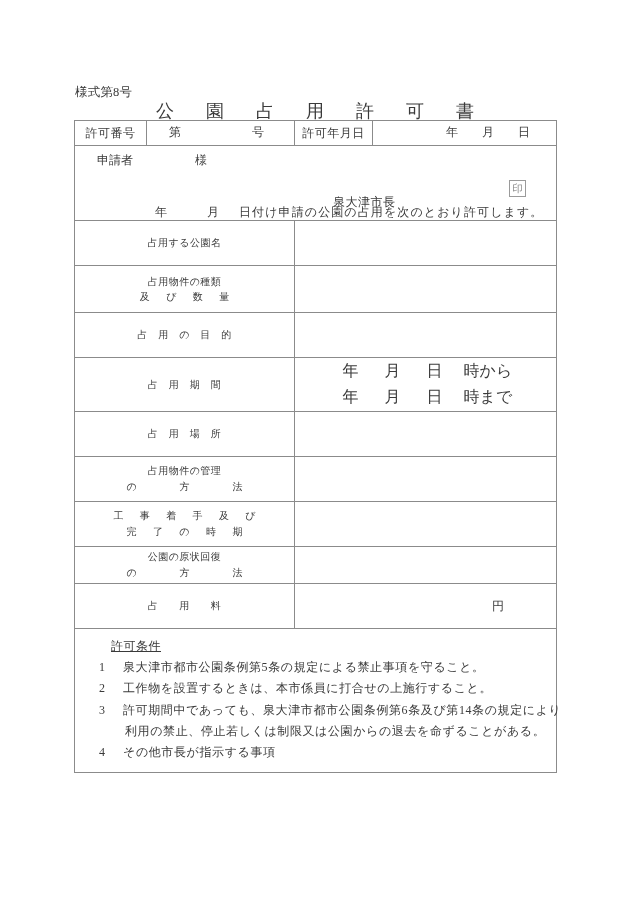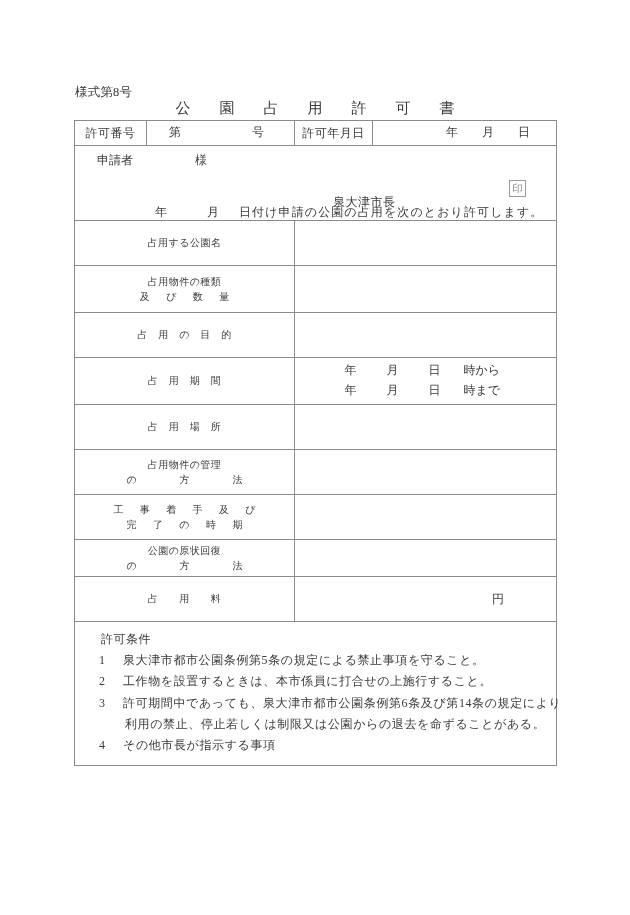--- a/index.html
+++ b/index.html
@@ -33,21 +33,21 @@
     white-space: nowrap;
   }
 
   
   .doc-title {
     position: absolute;
     left: 0;
     top: 99px;
     width: 630px;
     text-align: center;
-    font-size: 15px;
+    font-size: 18px;
     letter-spacing: 7px;
     text-indent: 7px;
     white-space: nowrap;
   }
 
   
   .tbl {
     position: absolute;
     left: 74px;
     top: 120px;
@@ -125,34 +125,34 @@
 
   
   .rh-36 td { height: 36px; }
   .rh-44 td { height: 44px; }
   .rh-46 td { height: 46px; }
 
   
   .period {
     text-align: center;
     line-height: 1.65;
-    font-size: 12px;
+    font-size: 16px;
     padding-right: 56px;
   }
   .period .ln { white-space: nowrap; }
   .period .c  { display: inline-block; width: 42px; text-align: center; }
   .period .t  { display: inline-block; width: 58px; text-align: left; padding-left: 8px; }
 
   
   .fee-val { position: relative; }
   .fee-val .yen { position: absolute; right: 52px; top: 50%; transform: translateY(-50%); }
 
   
   .cond td { height: 124px; vertical-align: top; padding: 9px 12px 8px 22px; }
-  .cond .title { margin: 0 0 2px 4px; letter-spacing: 0.5px; }
+  .cond .title { margin: 0 0 2px 14px; letter-spacing: 0.5px; text-decoration: underline; }
   .cond ol { list-style: none; margin: 0; padding: 0; }
   .cond li {
     position: relative;
     padding-left: 26px;
     line-height: 1.78;
     letter-spacing: 0.6px;
     white-space: nowrap;
   }
   .cond li .n { position: absolute; left: 2px; top: 0; }
   .cond li .cont { display: block; padding-left: 2px; letter-spacing: 0.6px; }

